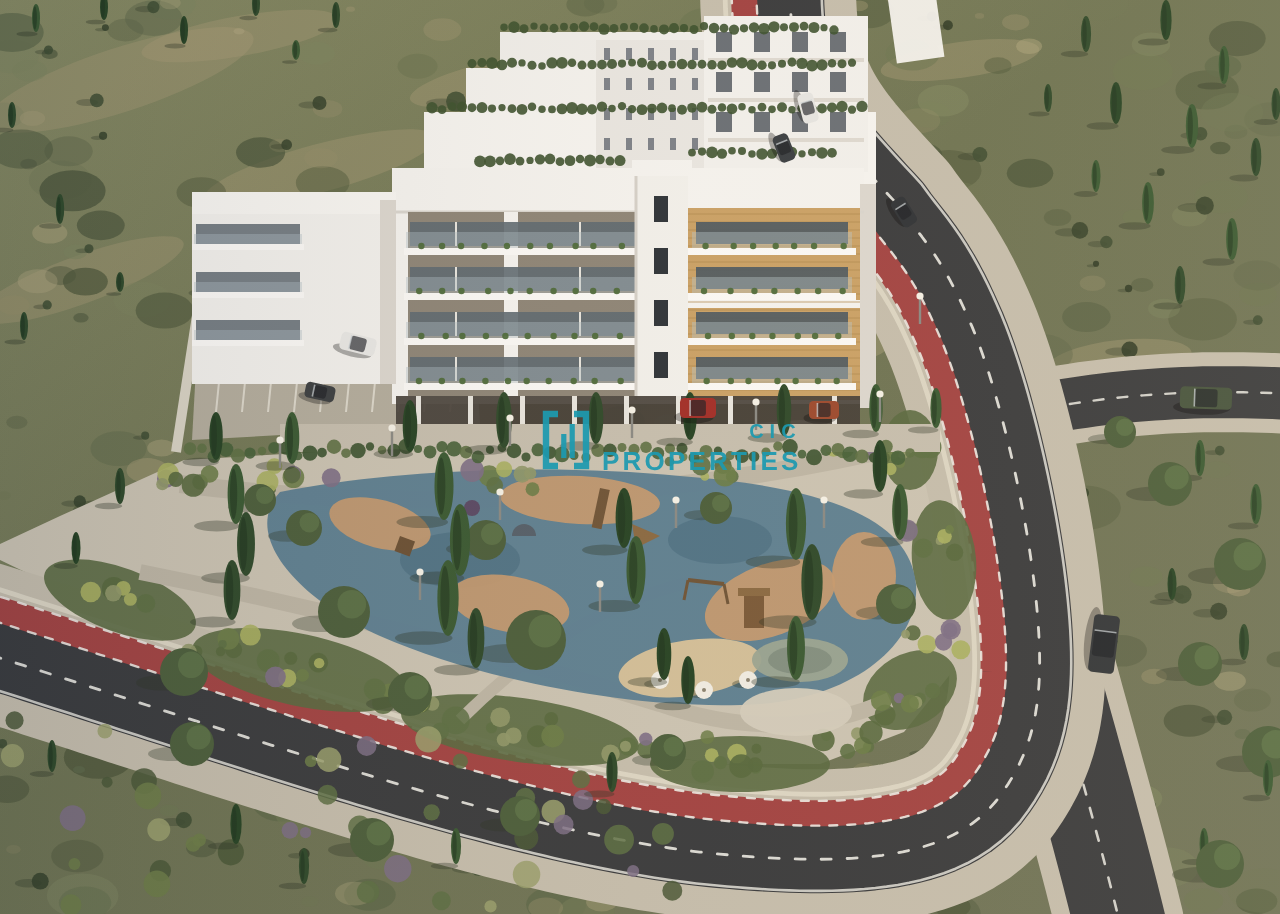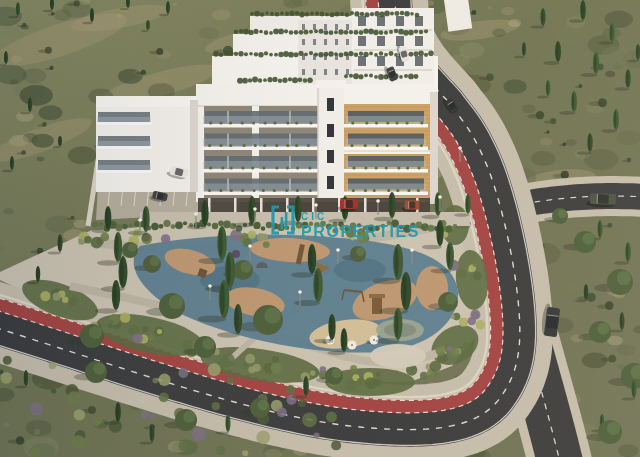--- a/index.html
+++ b/index.html
@@ -1,23 +1,23 @@
 <!DOCTYPE html>
 <html style="--teal: #1d9ab0;"><head>
 <meta charset="utf-8">
 <style>
   html,body{margin:0;padding:0;background:#222;}
   #stage{position:relative;width:640px;height:457px;overflow:hidden;background:#6b7252;
          font-family:"Liberation Sans",sans-serif;}
   #scene{position:absolute;left:0;top:0;}
   .watermark{position:absolute;left:270px;top:205px;display:flex;align-items:flex-start;
              gap:5px;color:var(--teal,#1d9ab0);opacity:.93;pointer-events:none;}
-  .wm-text{display:flex;flex-direction:column;line-height:1;}
+  .wm-text{display:flex;flex-direction:column;line-height:1;text-align:right;}
   .wm-brand{font-size:10px;font-weight:bold;letter-spacing:3px;margin-top:7px;}
-  .wm-suffix{font-size:16px;font-weight:bold;letter-spacing:1.6px;margin-top:2px;}
+  .wm-suffix{font-size:13px;font-weight:bold;letter-spacing:1.6px;margin-top:2px;}
 </style>
 </head>
 <body>
 
 <div id="stage">
   <svg id="scene" width="640" height="457" viewBox="0 0 640 457">
       <defs>
         <linearGradient id="hillg" x1="0" y1="0" x2="1" y2="1">
           <stop offset="0%" stop-color="#868a64"></stop>
           <stop offset="45%" stop-color="#6e7454"></stop>

